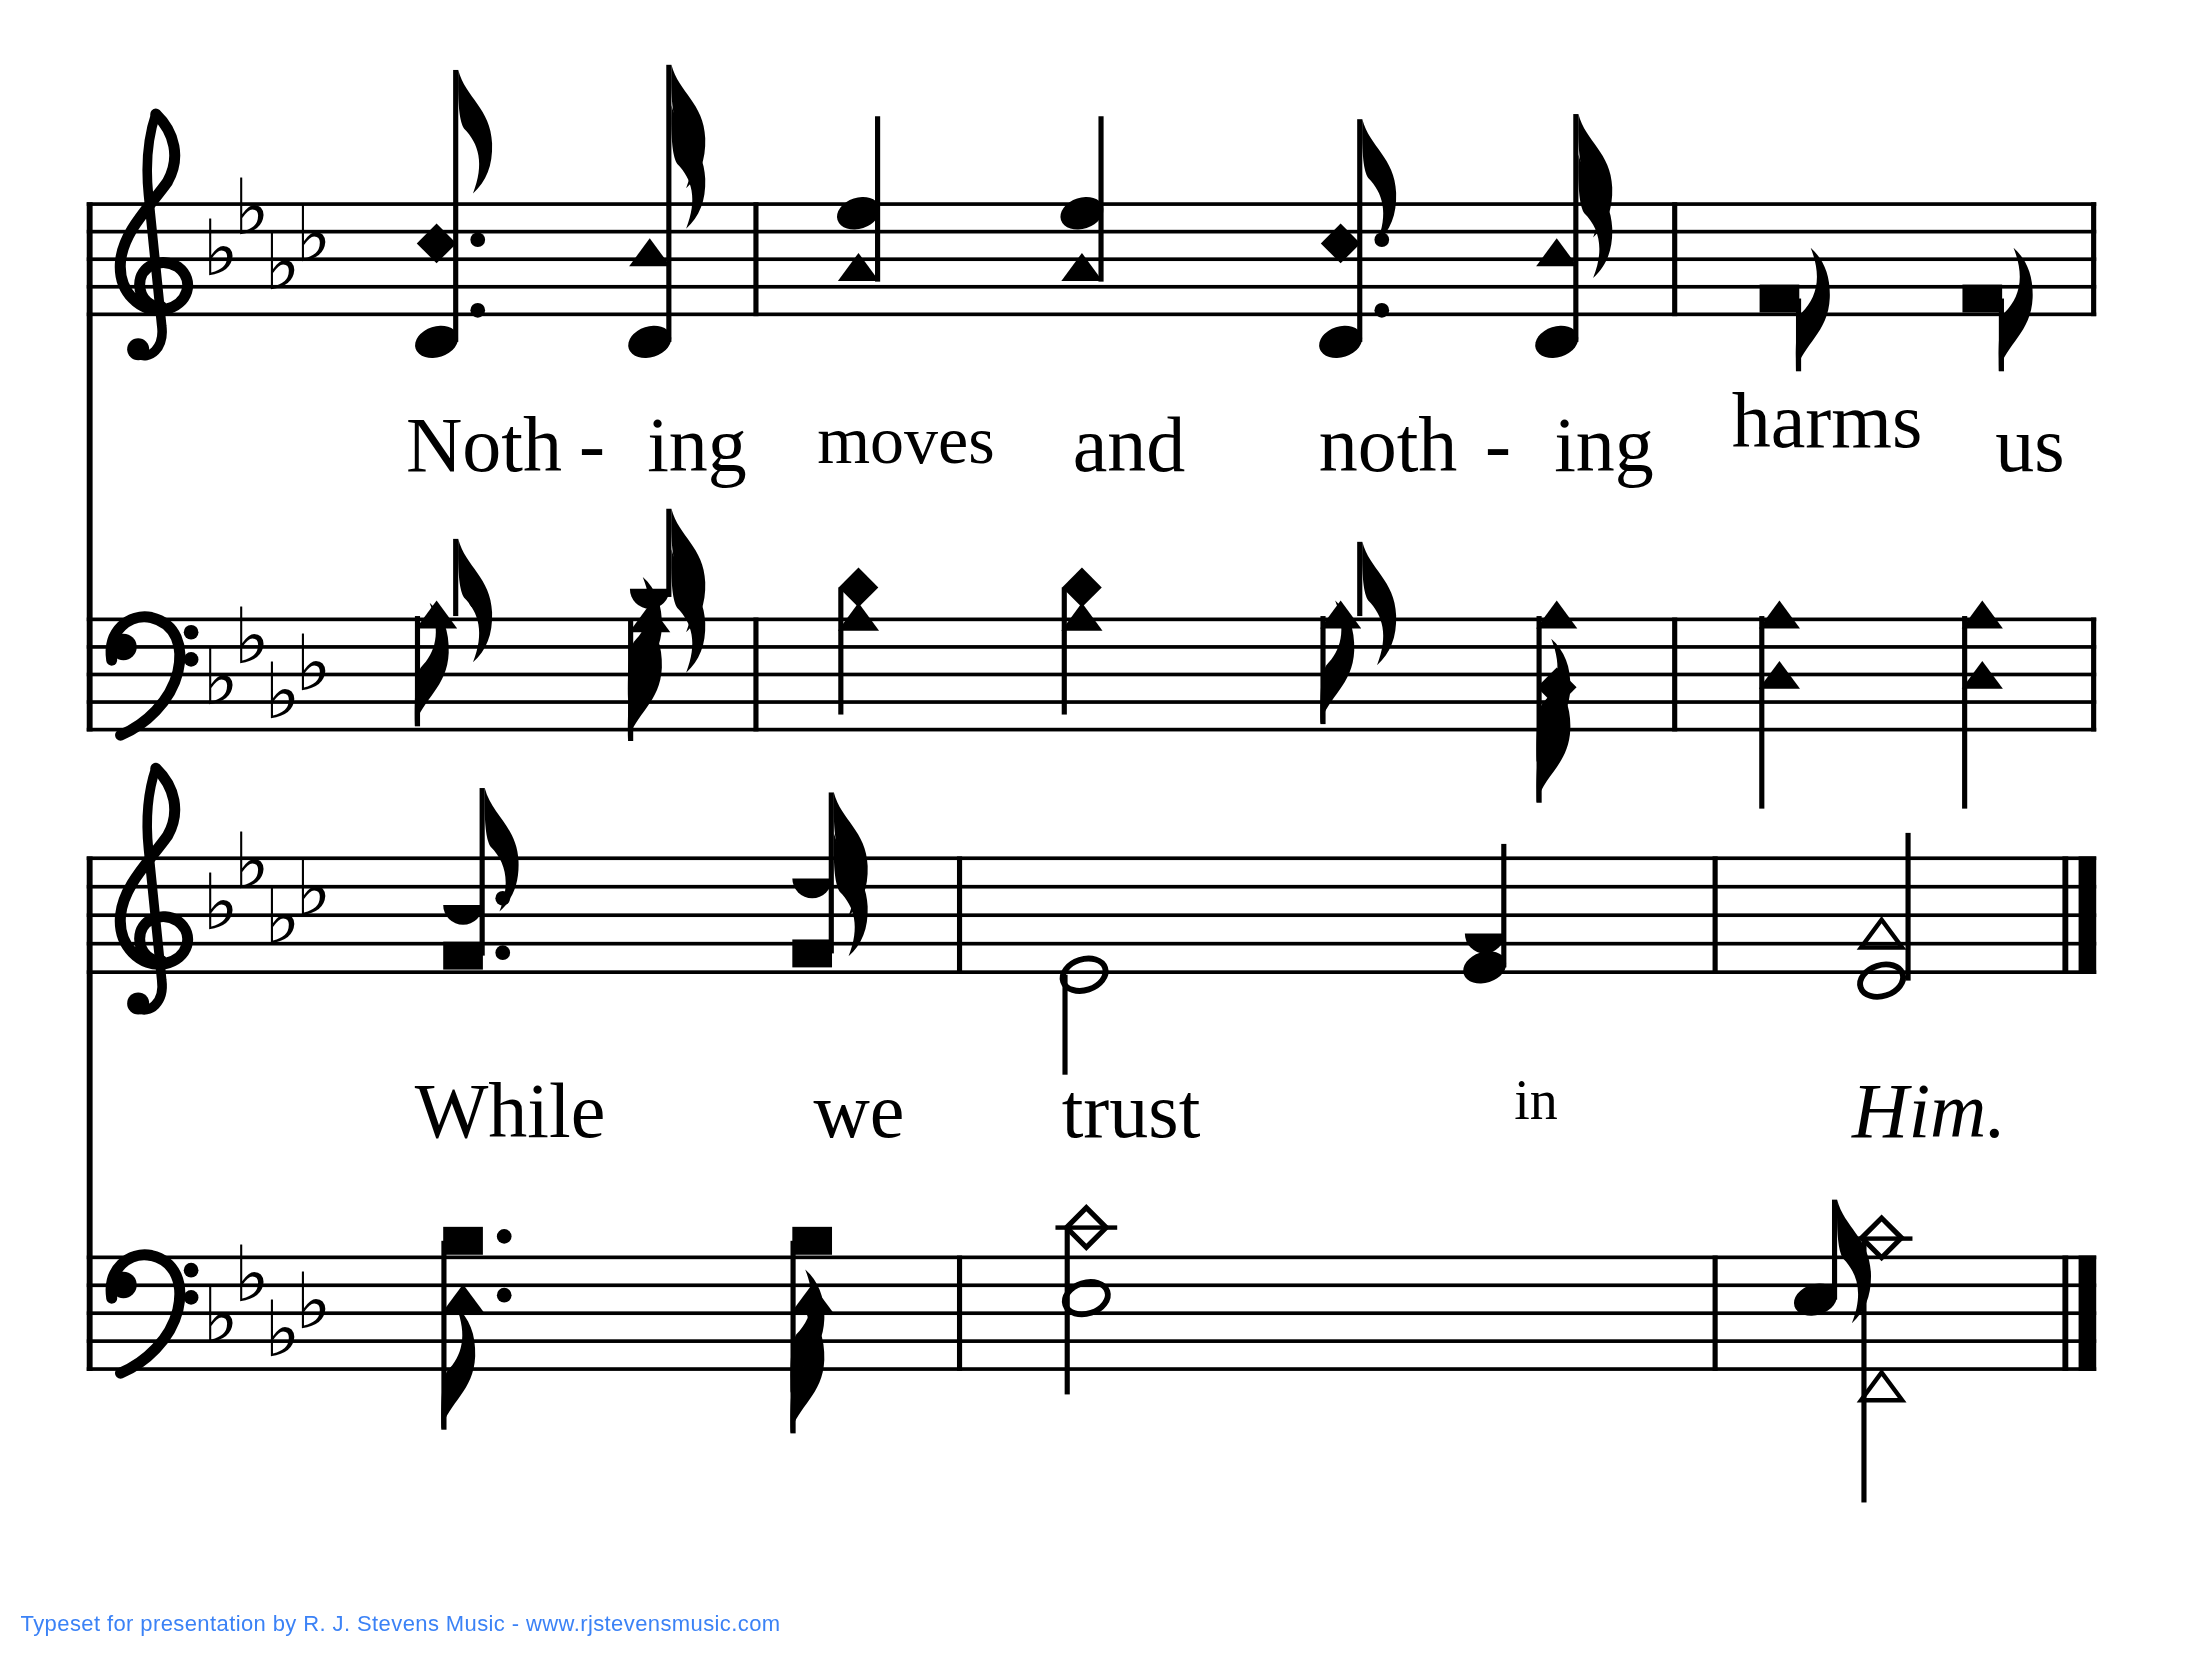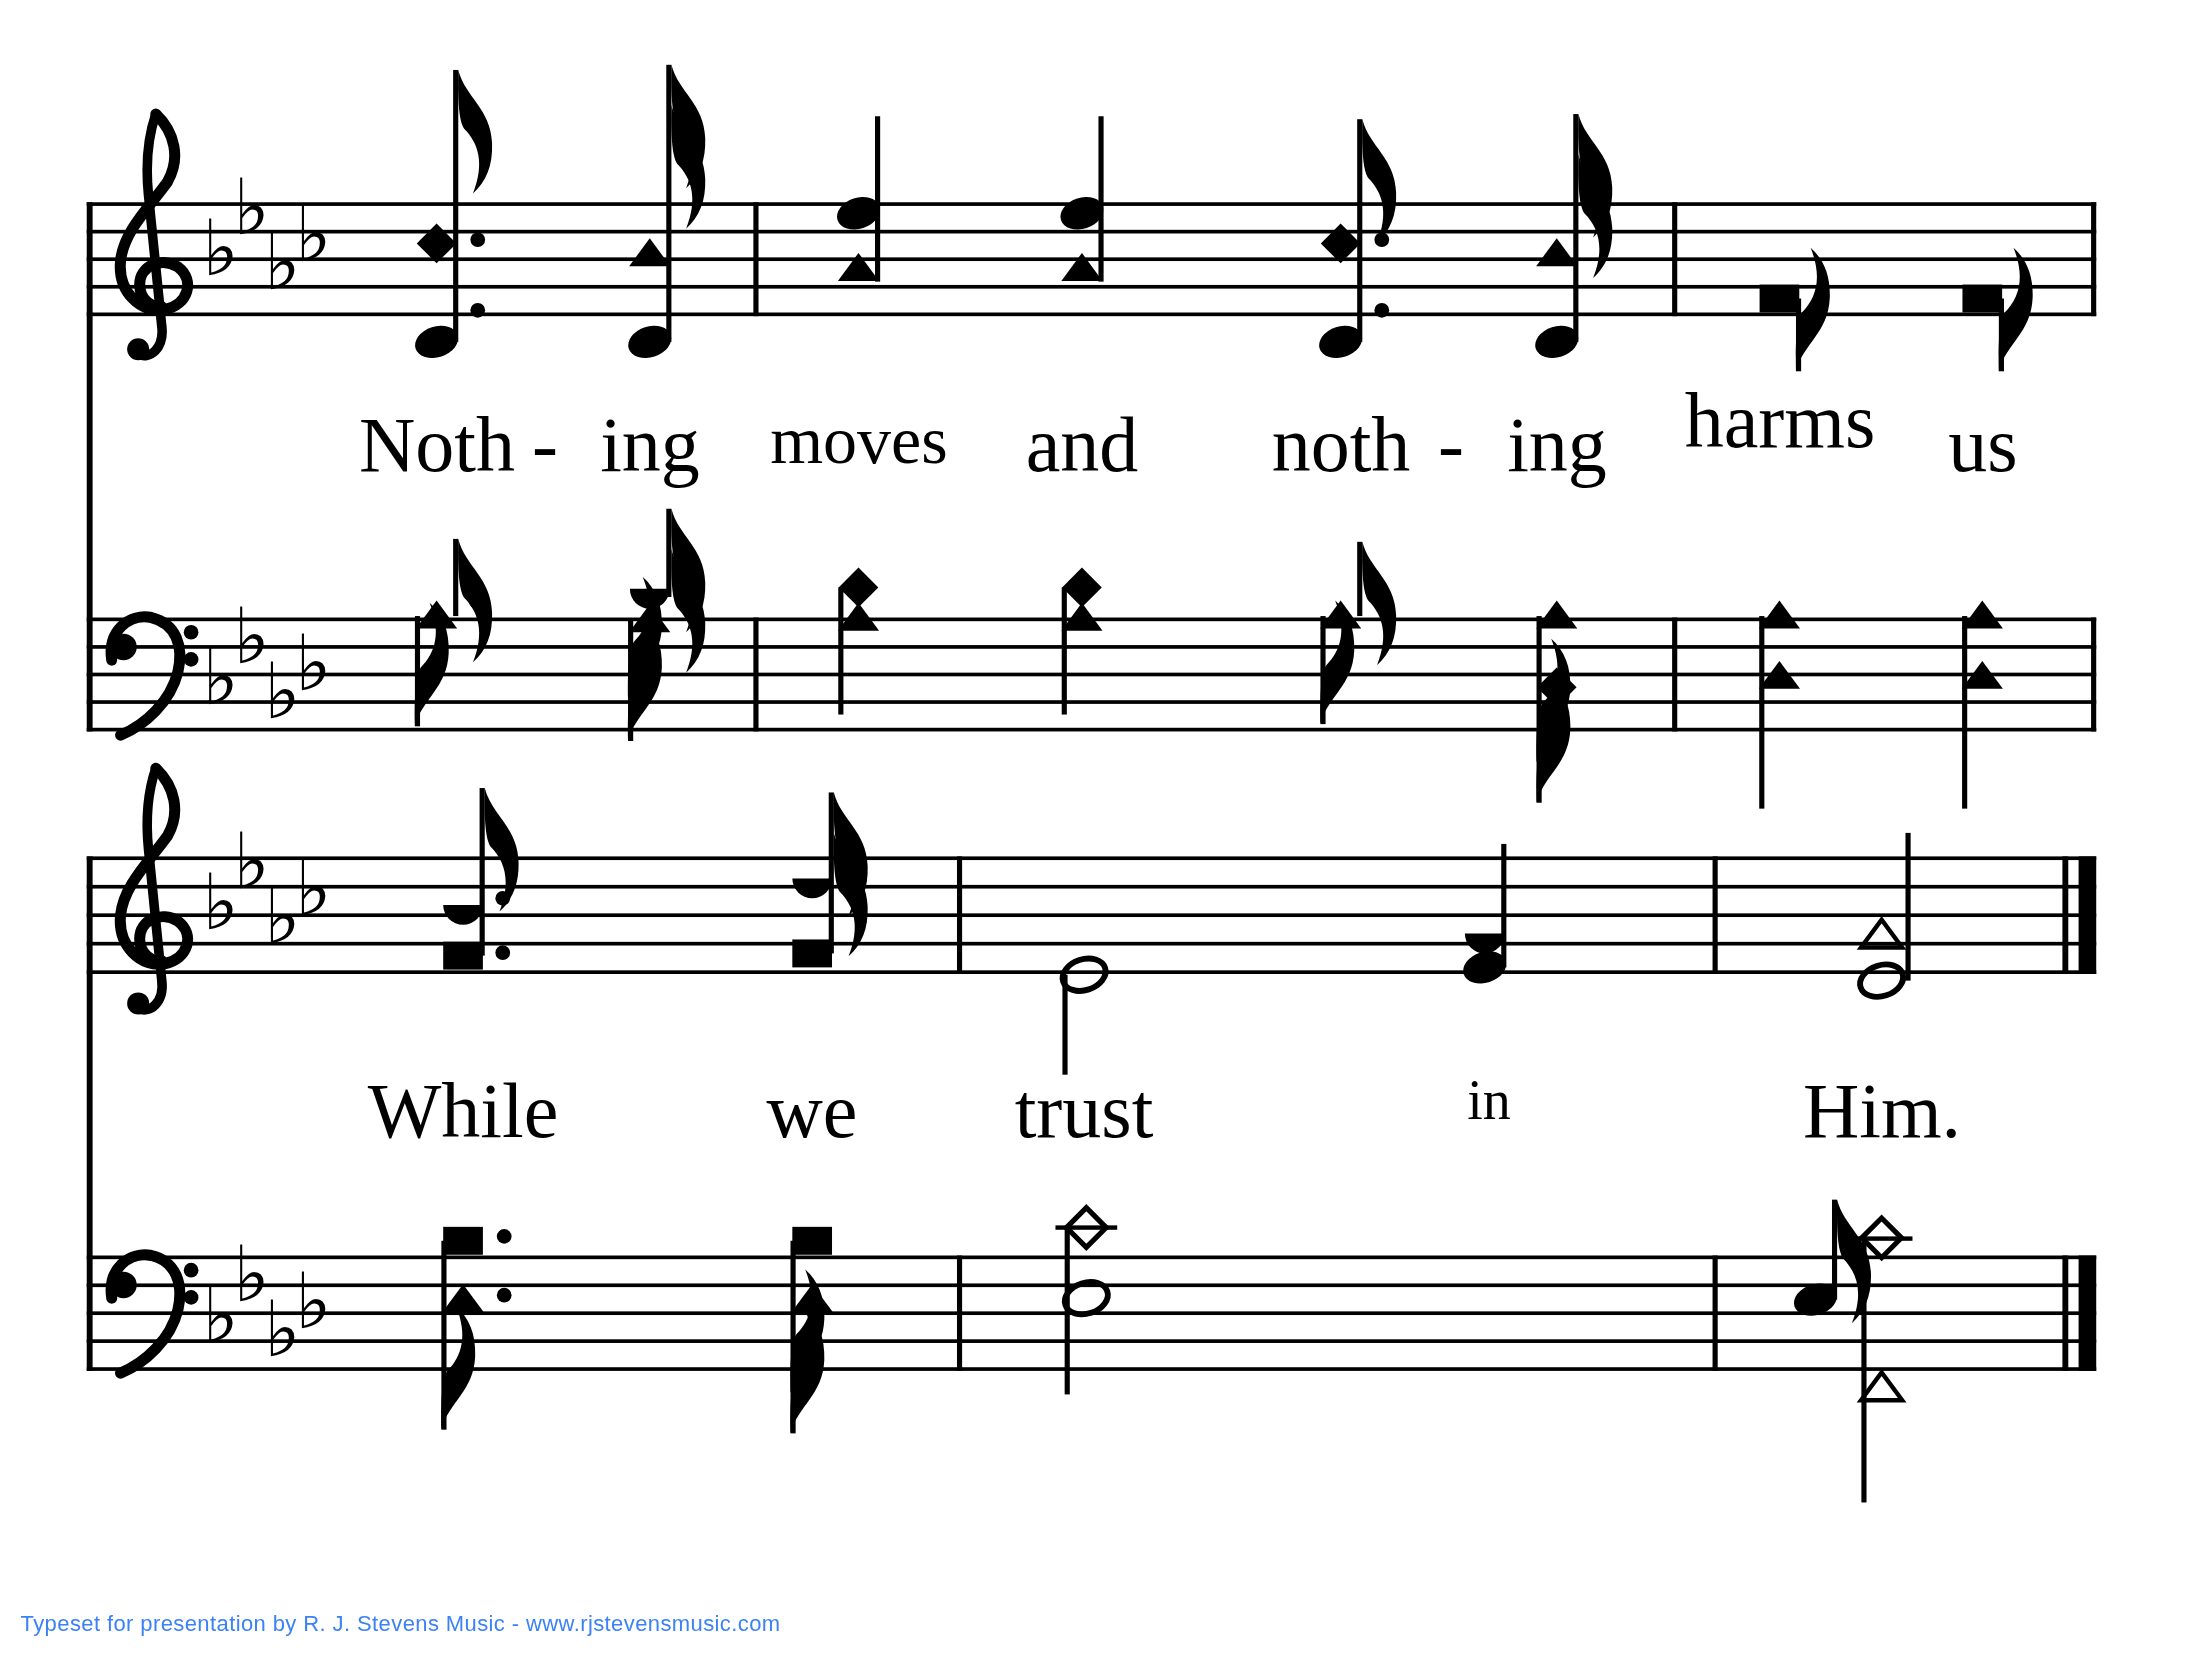--- a/index.html
+++ b/index.html
@@ -1,20 +1,20 @@
 <!DOCTYPE html>
 <html style="font-size:11.8px"><head>
 <meta charset="utf-8">
 <style>
   html,body{margin:0;padding:0;background:#ffffff;overflow:hidden;}
   body{width:2205px;height:1654px;font-family:"Liberation Serif",serif;}
   .sheet{position:relative;width:2205px;height:1654px;background:#ffffff;}
   #score{position:absolute;left:0;top:0;}
   .lyric{position:absolute;transform:translateX(-50%);color:#000;
-         font-family:"Liberation Serif",serif;white-space:nowrap;line-height:1;}
+         font-family:"Liberation Serif",serif;white-space:nowrap;line-height:1;margin-left:47px;}
   .footer{position:absolute;left:20.6px;top:1611px;font-size:22px;color:#3b82f6;
           font-family:"Liberation Sans",sans-serif;letter-spacing:0.4px;}
   .keysig-flat{font-family:"DejaVu Sans",sans-serif;}
 </style>
 </head>
 <body>
 
 <div class="sheet">
   <svg id="score" width="2205" height="1654" viewBox="0 0 3000 2250">
     <defs>
@@ -211,17 +211,17 @@
       <span class="lyric" style="left: 1082px; top: 406px; font-size: 78px;">and</span>
       <span class="lyric" style="left: 1341px; top: 406px; font-size: 78px;">noth</span>
       <span class="lyric" style="left: 1451px; top: 406px; font-size: 78px;">-</span>
       <span class="lyric" style="left: 1557px; top: 406px; font-size: 78px;">ing</span>
       <span class="lyric" style="left: 1780px; top: 382px; font-size: 78px;">harms</span>
       <span class="lyric" style="left: 1983px; top: 406px; font-size: 78px; text-align: center;">us</span>
       <span class="lyric" style="left: 463px; top: 1072px; font-size: 78px;">While</span>
       <span class="lyric" style="left: 812px; top: 1072px; font-size: 78px;">we</span>
       <span class="lyric" style="left: 1084px; top: 1072px; font-size: 78px;">trust</span>
       <span class="lyric" style="left: 1489px; top: 1072px; font-size: 56px;">in</span>
-      <span class="lyric" style="left: 1882px; top: 1072px; font-size: 78px;">Him.</span>
+      <span class="lyric" style="left: 1882px; top: 1072px; font-size: 78px; font-style: italic;">Him.</span>
     </div>
   <div class="footer">Typeset for presentation by R. J. Stevens Music  -  www.rjstevensmusic.com</div>
 </div>
 
 
 </body></html>

